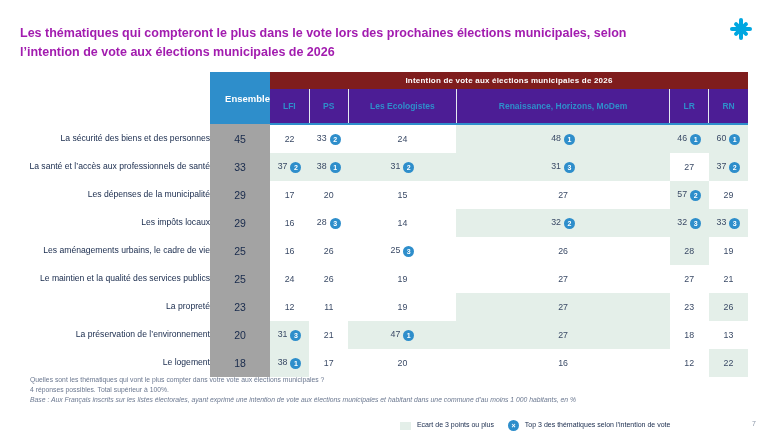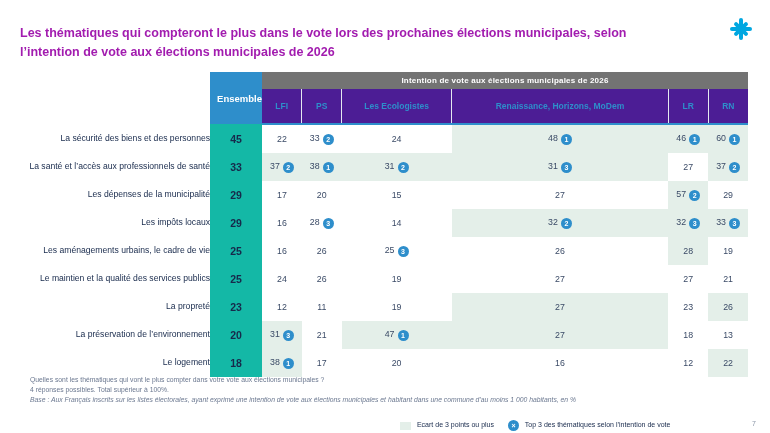--- a/index.html
+++ b/index.html
@@ -25,40 +25,40 @@
   .logo-mark .b5{left:2px;top:9px;width:18px;height:4px;transform:rotate(45deg);transform-origin:center;}
   .logo-txt{line-height:1.05;}
   .logo-txt .t1{font-size:15px;font-weight:bold;color:#1b2a4a;letter-spacing:.2px;}
   .logo-txt .t2{font-size:13px;font-weight:bold;color:#00a7e1;}
   .logo-txt .t3{font-size:13px;font-weight:bold;color:#00a7e1;}
 
   
   .tbl{position:absolute;left:22px;top:72px;width:726px;border-collapse:collapse;}
   .tbl td,.tbl th{padding:0;margin:0;}
   .hdr-band{
-    background:#737373;color:#fff;font-size:8px;font-weight:bold;
+    background:#7f1d1d;color:#fff;font-size:8px;font-weight:bold;
     text-align:center;height:17px;letter-spacing:.2px;
   }
   .hdr-ens{
     background:#2e8ecb;color:#fff;font-size:9.5px;font-weight:bold;
     text-align:right;vertical-align:middle;
   }
   .hdr-party{
     background:#4c1d95;color:#2e8ecb;font-size:8.5px;font-weight:bold;
     text-align:center;vertical-align:middle;height:34px;
     border-bottom:2px solid #2e8ecb;border-right:1px solid #e4e9f0;
     line-height:1.25;
   }
   .lbl{
     text-align:right;font-size:8.6px;color:#17294b;padding-right:9px;
     line-height:1.3;height:28px;vertical-align:middle;width:188px;
   }
   .ens{
-    background:#14b8a6;color:#17294b;font-weight:bold;font-size:10.5px;
-    text-align:center;vertical-align:middle;width:52px;
+    background:#a3a3a3;color:#17294b;font-weight:normal;font-size:10.5px;
+    text-align:center;vertical-align:middle;width:60px;
   }
   .cell{
     text-align:center;vertical-align:middle;font-size:8.8px;color:#3a4a66;
     height:28px;position:relative;
   }
   .cell.hl{background:#e4efe9;}
   .cell .v{display:inline-block;}
   .rk{
     display:inline-block;width:11px;height:11px;border-radius:50%;
     background:#2e8ecb;color:#fff;font-size:7px;font-weight:bold;

